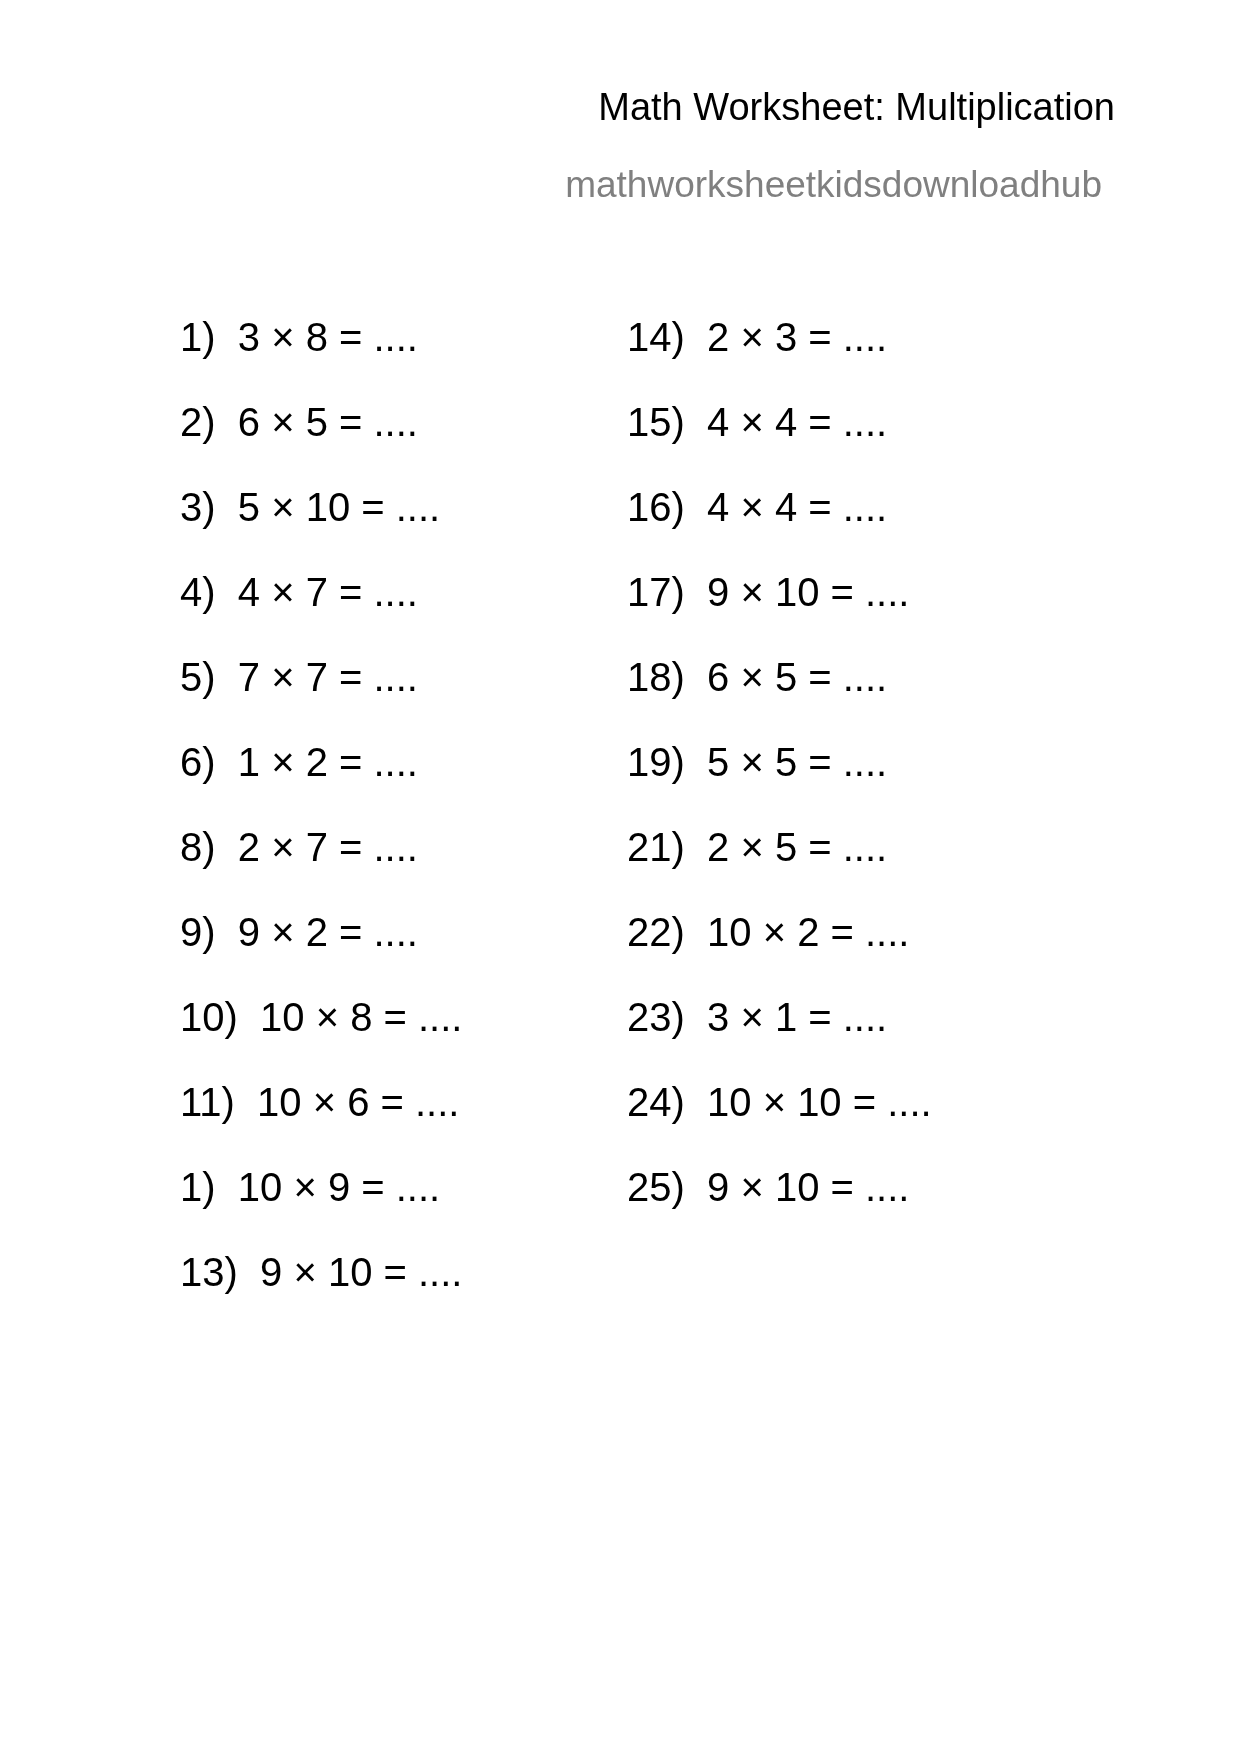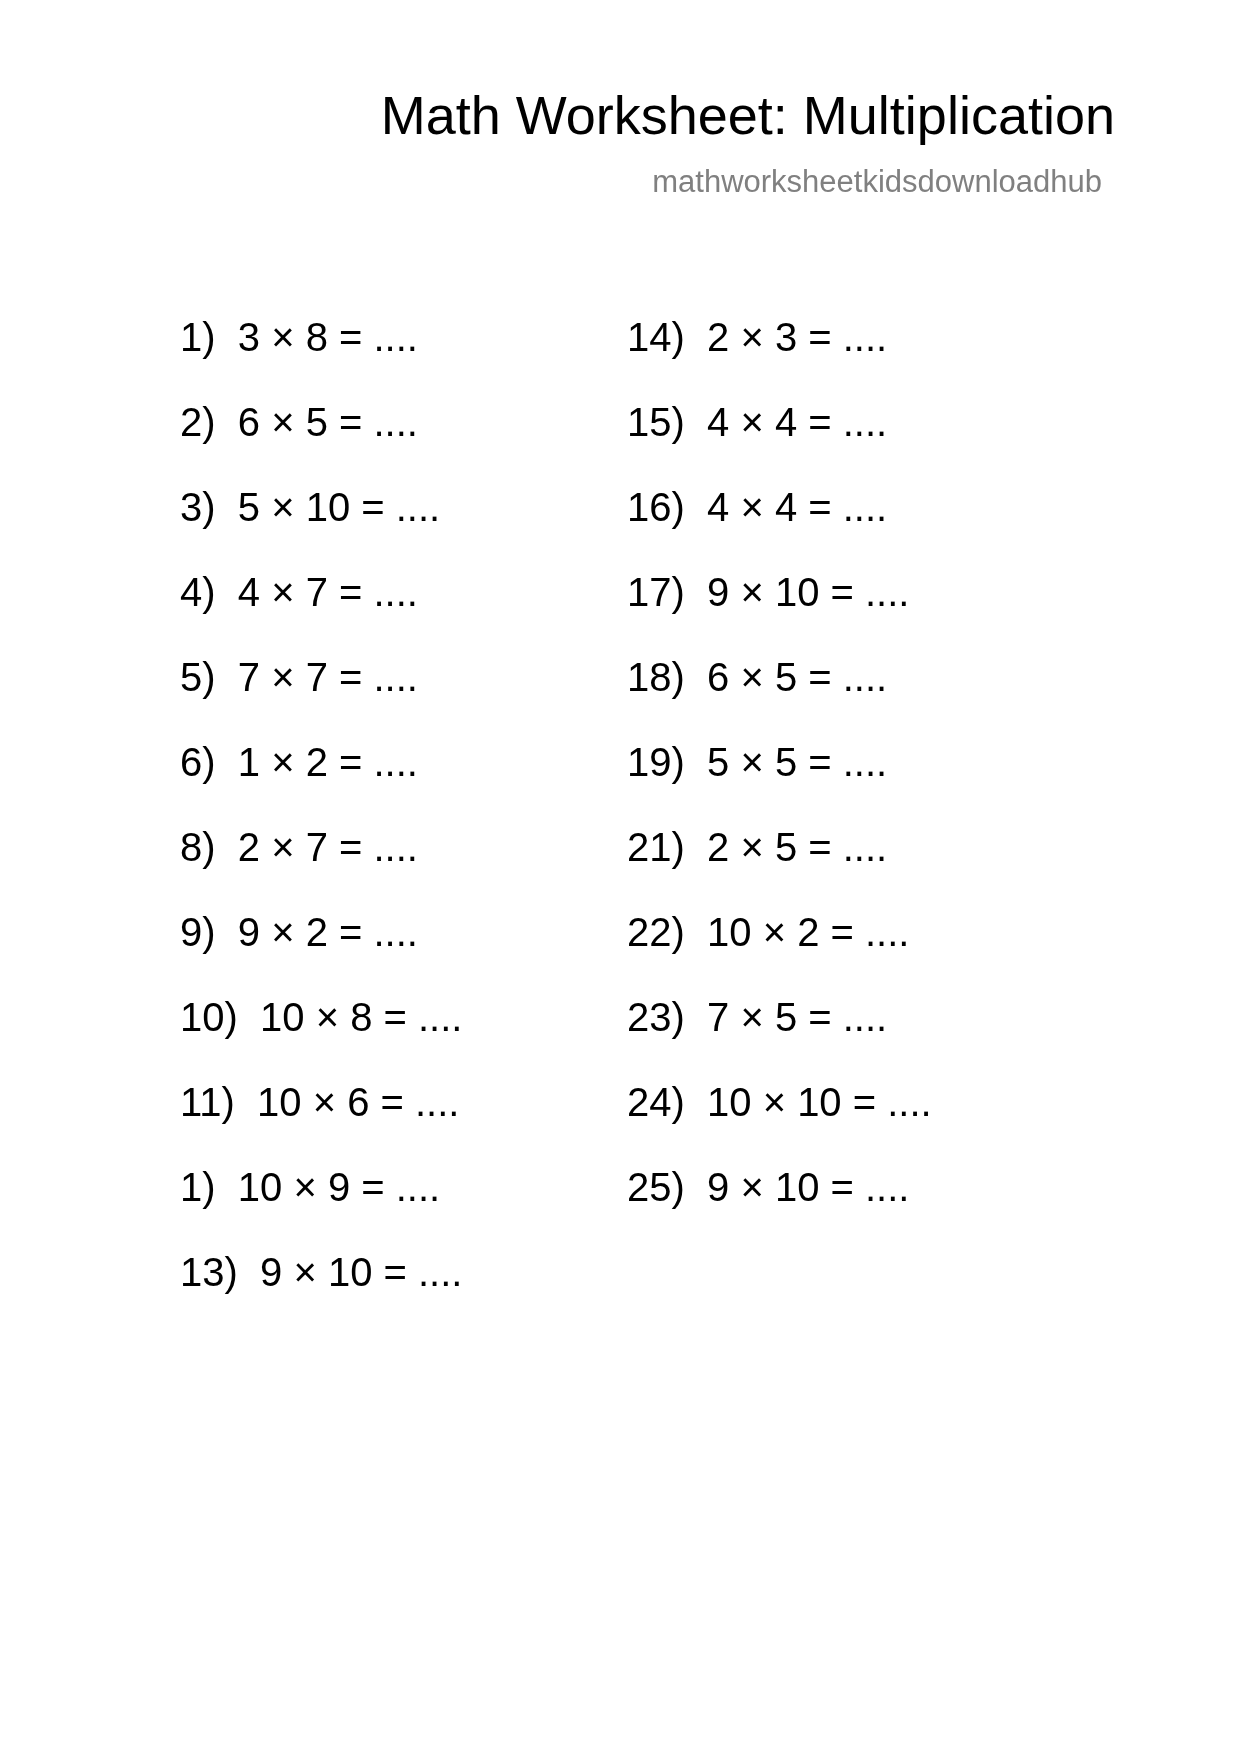--- a/index.html
+++ b/index.html
@@ -15,32 +15,32 @@
       font-family: "Liberation Sans", sans-serif;
       color: #000000;
     }
     .title {
       position: absolute;
       right: 0;
       left: 0;
       top: 88px;
       text-align: right;
       padding-right: 125px;
-      font-size: 54px;
+      font-size: 38px;
       line-height: 1;
       white-space: nowrap;
     }
     .subtitle {
       position: absolute;
       left: 0;
       right: 0;
       top: 166px;
       text-align: right;
       padding-right: 138px;
-      font-size: 31px;
+      font-size: 37px;
       line-height: 1;
       color: #808080;
       white-space: nowrap;
     }
     .column {
       position: absolute;
       top: 315px;
     }
     .col-left { left: 180px; }
     .col-right { left: 627px; }
@@ -76,16 +76,16 @@
 
 <div class="column col-right">
   <div class="problem"><span class="num">14)  </span><span class="expr">2 × 3 = ....</span></div>
   <div class="problem"><span class="num">15)  </span><span class="expr">4 × 4 = ....</span></div>
   <div class="problem"><span class="num">16)  </span><span class="expr">4 × 4 = ....</span></div>
   <div class="problem"><span class="num">17)  </span><span class="expr">9 × 10 = ....</span></div>
   <div class="problem"><span class="num">18)  </span><span class="expr">6 × 5 = ....</span></div>
   <div class="problem"><span class="num">19)  </span><span class="expr">5 × 5 = ....</span></div>
   <div class="problem"><span class="num">21)  </span><span class="expr">2 × 5 = ....</span></div>
   <div class="problem"><span class="num">22)  </span><span class="expr">10 × 2 = ....</span></div>
-  <div class="problem"><span class="num">23)  </span><span class="expr">7 × 5 = ....</span></div>
+  <div class="problem"><span class="num">23)  </span><span class="expr">3 × 1 = ....</span></div>
   <div class="problem"><span class="num">24)  </span><span class="expr">10 × 10 = ....</span></div>
   <div class="problem"><span class="num">25)  </span><span class="expr">9 × 10 = ....</span></div>
 </div>
 
 </body></html>

